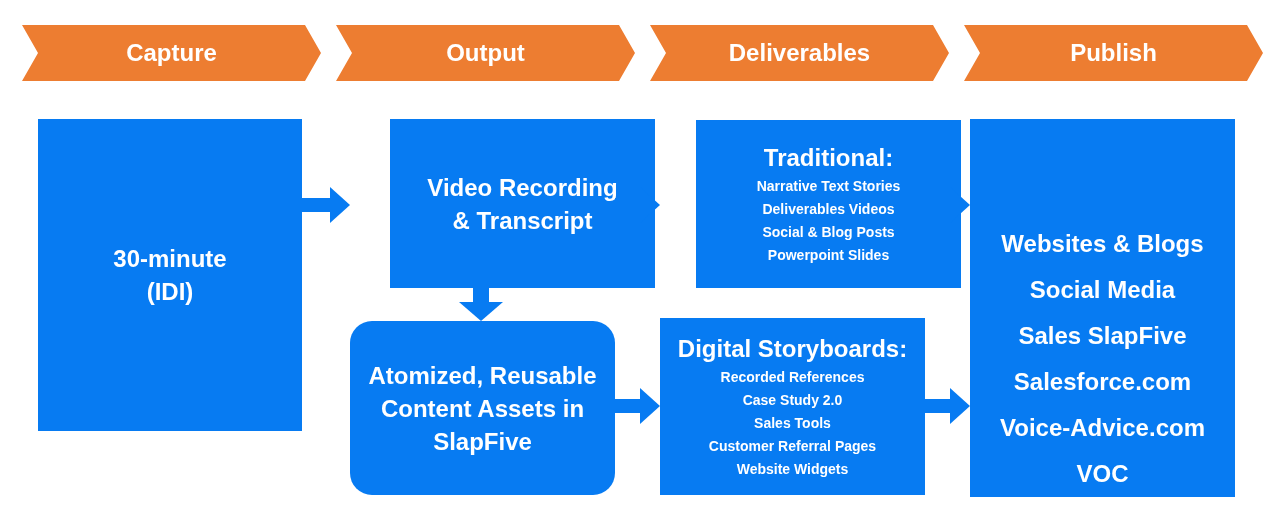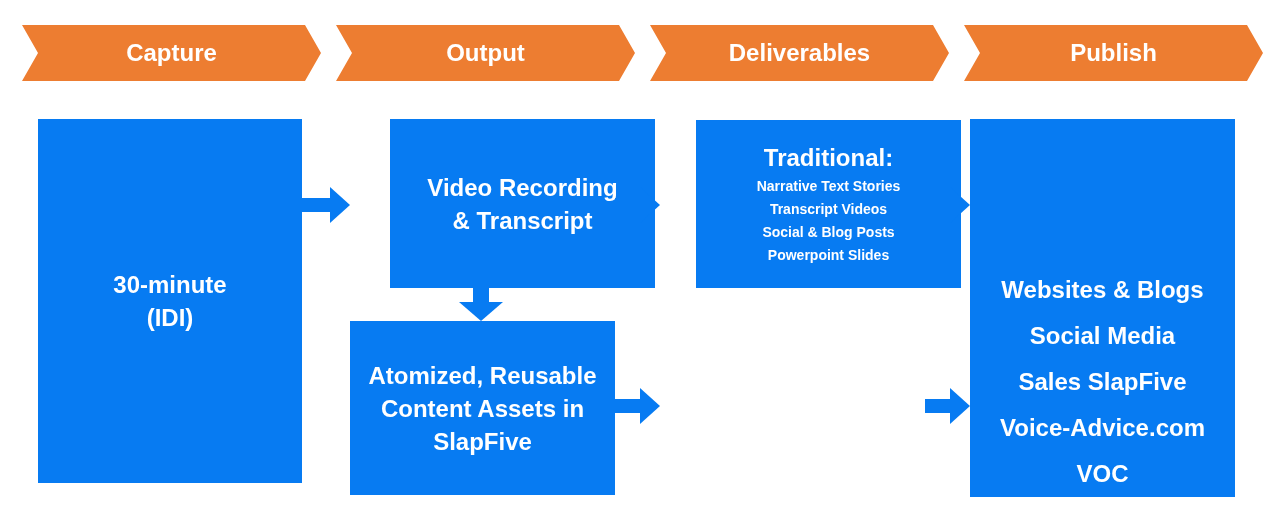--- a/index.html
+++ b/index.html
@@ -43,23 +43,23 @@
     position: absolute;
     background: #077BF2;
     color: #ffffff;
     font-weight: bold;
     display: flex;
     flex-direction: column;
     align-items: center;
     justify-content: center;
     text-align: center;
   }
-  .box-capture   { left: 38px;  top: 119px; width: 264px; height: 364px; font-size: 24px; line-height: 33px; }
+  .box-capture   { left: 38px;  top: 119px; width: 264px; height: 312px; font-size: 24px; line-height: 33px; }
   .box-video     { left: 350px; top: 119px; width: 265px; height: 169px; font-size: 24px; line-height: 33px; margin-left: 40px; }
-  .box-atomized  { left: 350px; top: 321px; width: 265px; height: 174px; font-size: 24px; line-height: 33px; }
+  .box-atomized  { left: 350px; top: 321px; width: 265px; height: 174px; font-size: 24px; line-height: 33px; border-radius: 22px; }
   .box-trad      { left: 660px; top: 120px; width: 265px; height: 168px; margin-left: 36px; }
   .box-digital   { left: 660px; top: 318px; width: 265px; height: 177px; }
   .box-publish   { left: 970px; top: 119px; width: 265px; height: 378px; font-size: 24px; line-height: 46px; justify-content: flex-end; }
 
   .box-heading { font-size: 24px; line-height: 34px; }
   .box-item-sm { font-size: 14px; line-height: 23px; }
 
   
   .arrow-right {
     position: absolute;
@@ -144,30 +144,39 @@
 
   <div class="box box-atomized">
     <div>Atomized, Reusable</div>
     <div>Content Assets in</div>
     <div>SlapFive</div>
   </div>
 
   <div class="box box-trad">
     <div class="box-heading">Traditional:</div>
     <div class="box-item-sm">Narrative Text Stories</div>
-    <div class="box-item-sm">Transcript Videos</div>
+    <div class="box-item-sm">Deliverables Videos</div>
     <div class="box-item-sm">Social &amp; Blog Posts</div>
     <div class="box-item-sm">Powerpoint Slides</div>
   </div>
 
+  <div class="box box-digital">
+    <div class="box-heading">Digital Storyboards:</div>
+    <div class="box-item-sm">Recorded References</div>
+    <div class="box-item-sm">Case Study 2.0</div>
+    <div class="box-item-sm">Sales Tools</div>
+    <div class="box-item-sm">Customer Referral Pages</div>
+    <div class="box-item-sm">Website Widgets</div>
+  </div>
 
   <div class="box box-publish">
     <div>Websites &amp; Blogs</div>
     <div>Social Media</div>
     <div>Sales SlapFive</div>
+    <div>Salesforce.com</div>
     <div>Voice-Advice.com</div>
     <div>VOC</div>
   </div>
 
   <div class="arrow-right aw48" style="left:302px; top:187px;">
     <div class="shaft"></div>
     <div class="head"></div>
   </div>
 
   <div class="arrow-right aw45" style="left:615px; top:187px;">

